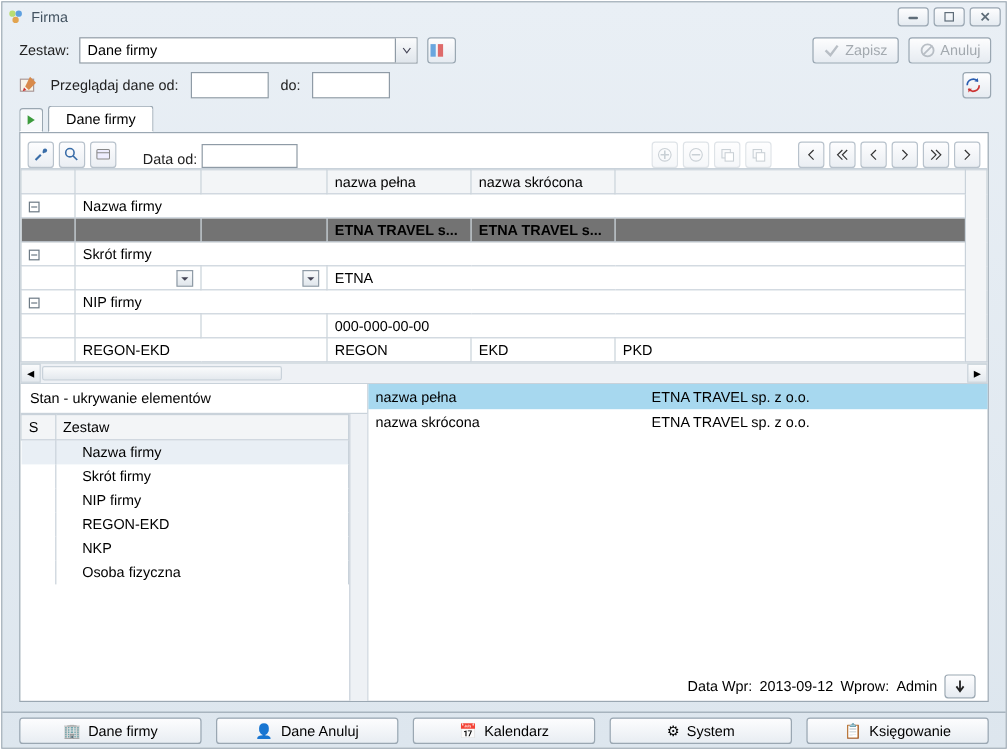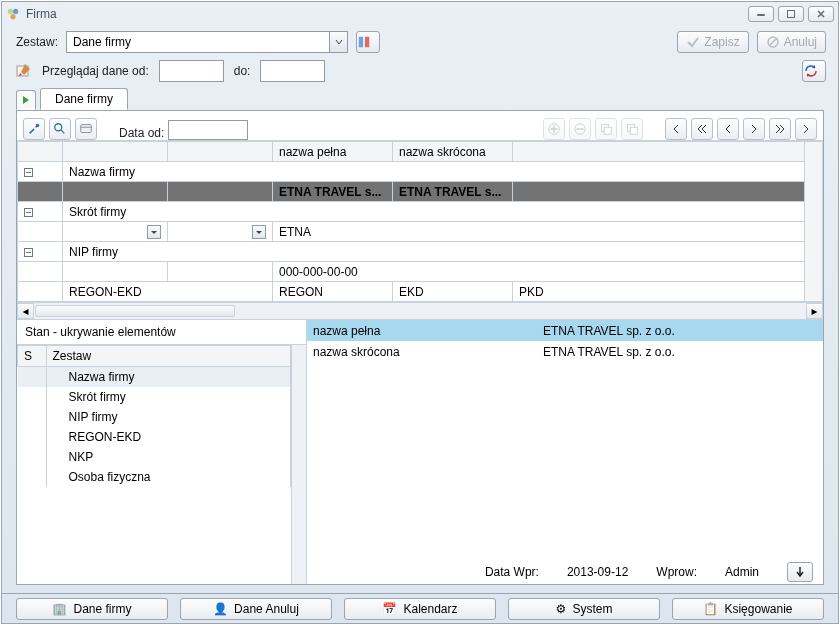--- a/index.html
+++ b/index.html
@@ -79,21 +79,21 @@
 
 .right-pane{flex:1;display:flex;flex-direction:column;}
 .rp-head{display:flex;height:22px;border-bottom:1px solid #c9d2da;align-items:center;background:#f3f5f7;}
 .rp-head .c{border-right:1px solid #c9d2da;height:100%;display:flex;align-items:center;padding:0 6px;}
 .rp-body{flex:1;}
 .rp-body .row{display:flex;height:21px;align-items:center;}
 .rp-body .row.sel{background:#a7d8ef;}
 .rp-body .c{padding:0 6px;}
 
 
-.status{height:24px;display:flex;align-items:center;gap:28px;padding:0 10px;justify-content:flex-end;}
+.status{height:24px;display:flex;align-items:center;gap:6px;padding:0 10px;justify-content:flex-end;}
 .arrowdown-btn{width:26px;height:20px;border:1px solid #9aa7b2;border-radius:3px;background:linear-gradient(#fdfdfe,#e6ebf1);display:flex;align-items:center;justify-content:center;}
 
 
 .modbar{height:30px;border-top:1px solid #9aa7b2;display:flex;padding:4px 14px;gap:12px;align-items:center;}
 .modbtn{flex:1;height:22px;border:1px solid #9aa7b2;border-radius:3px;background:linear-gradient(#fdfdfe,#e8edf2);display:flex;align-items:center;justify-content:center;gap:6px;}
 
 svg{pointer-events:none;}
 </style>
 </head>
 <body>

